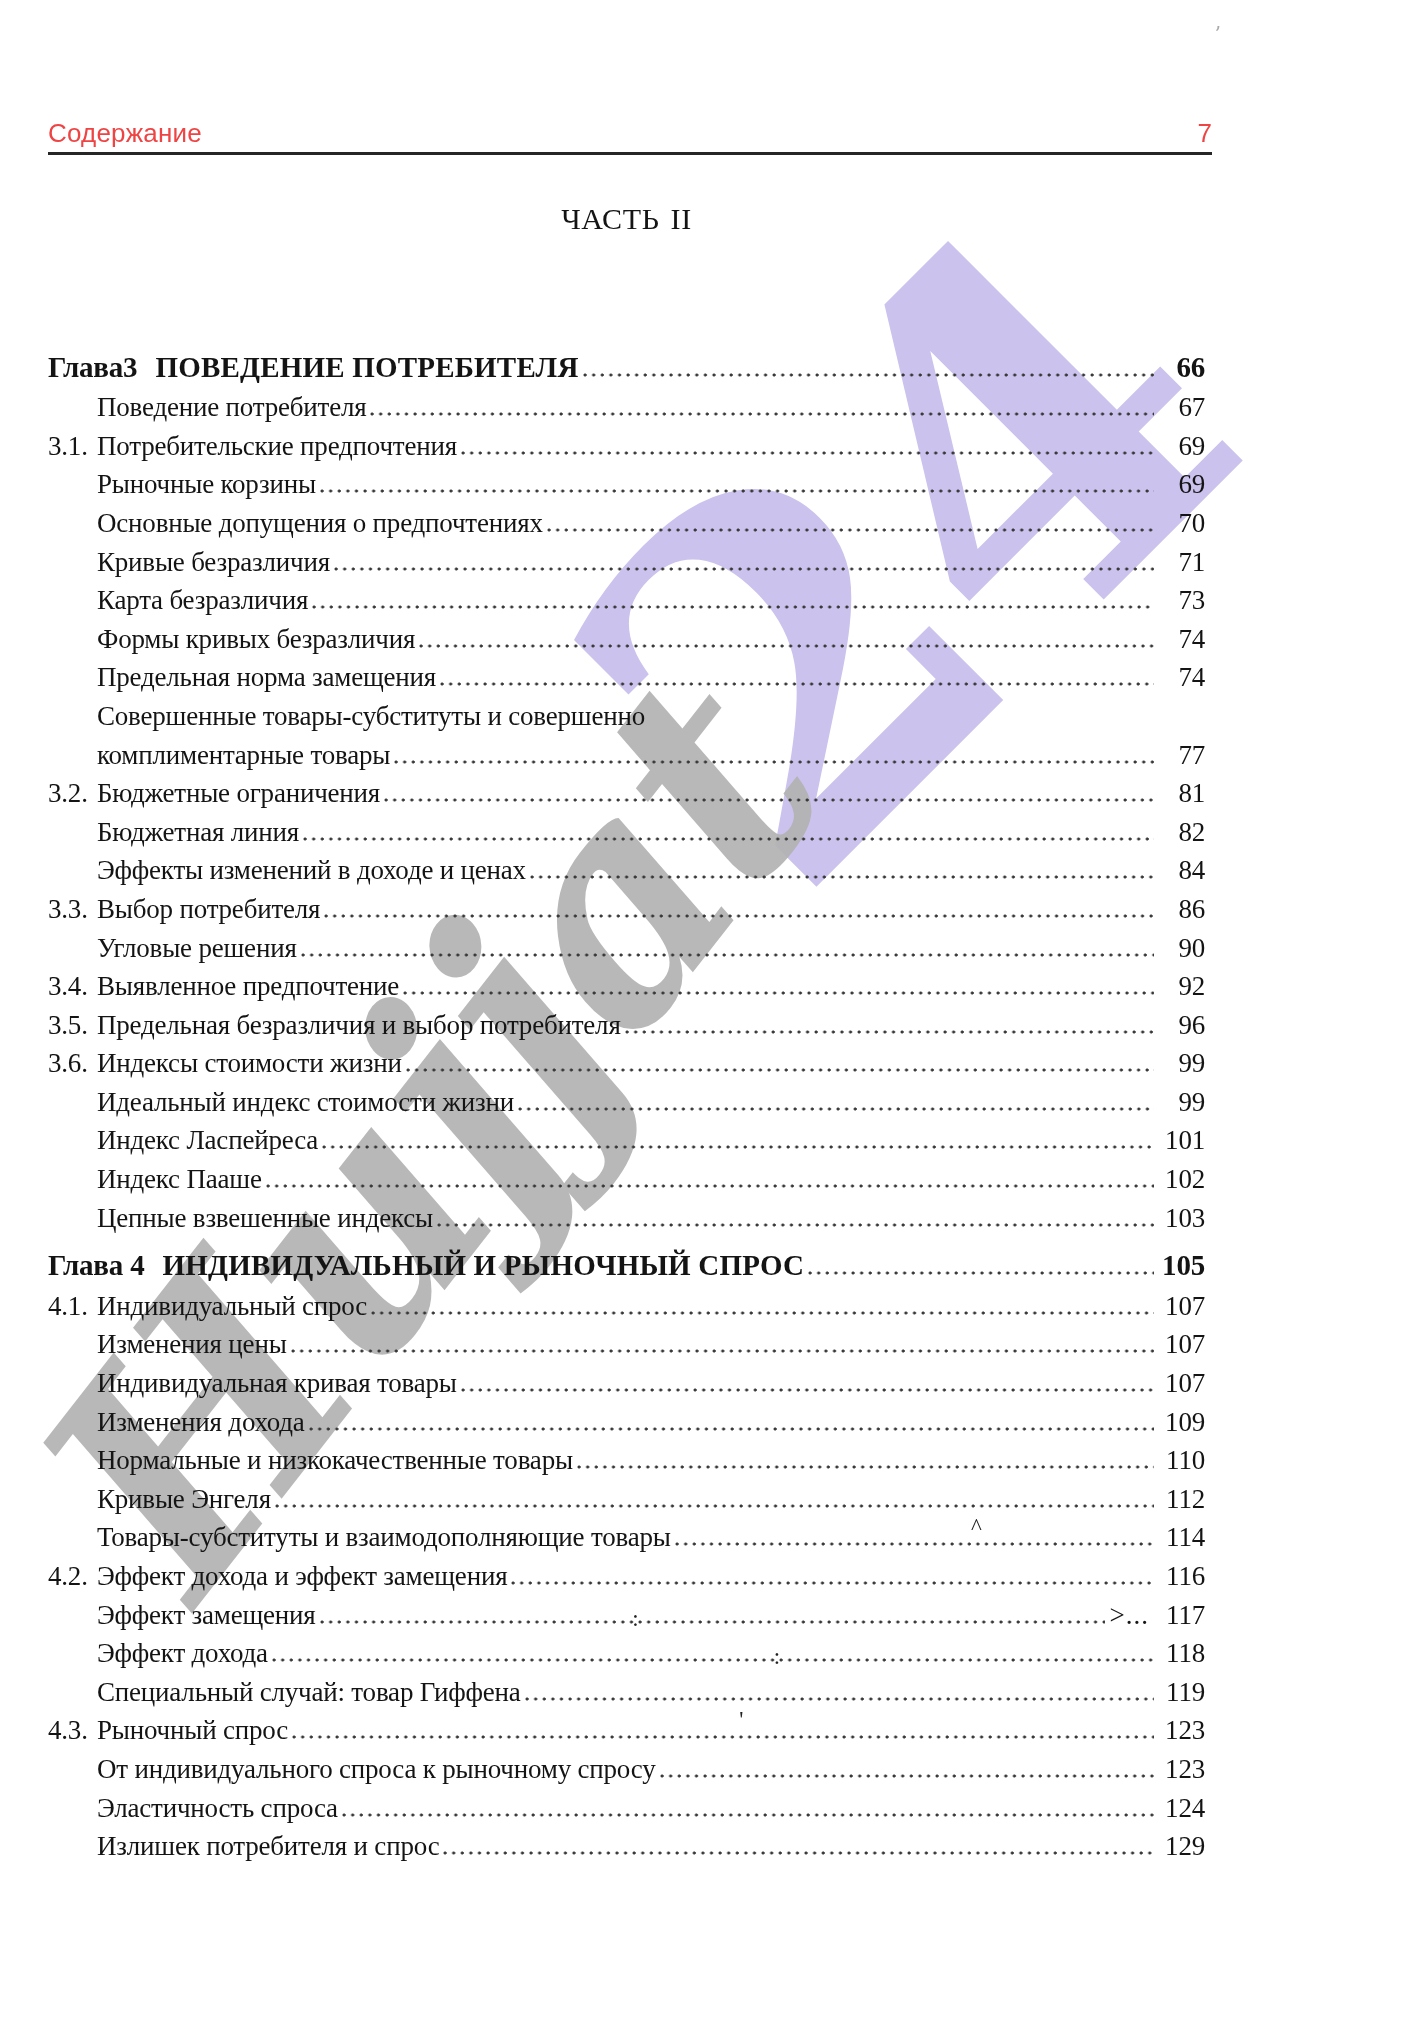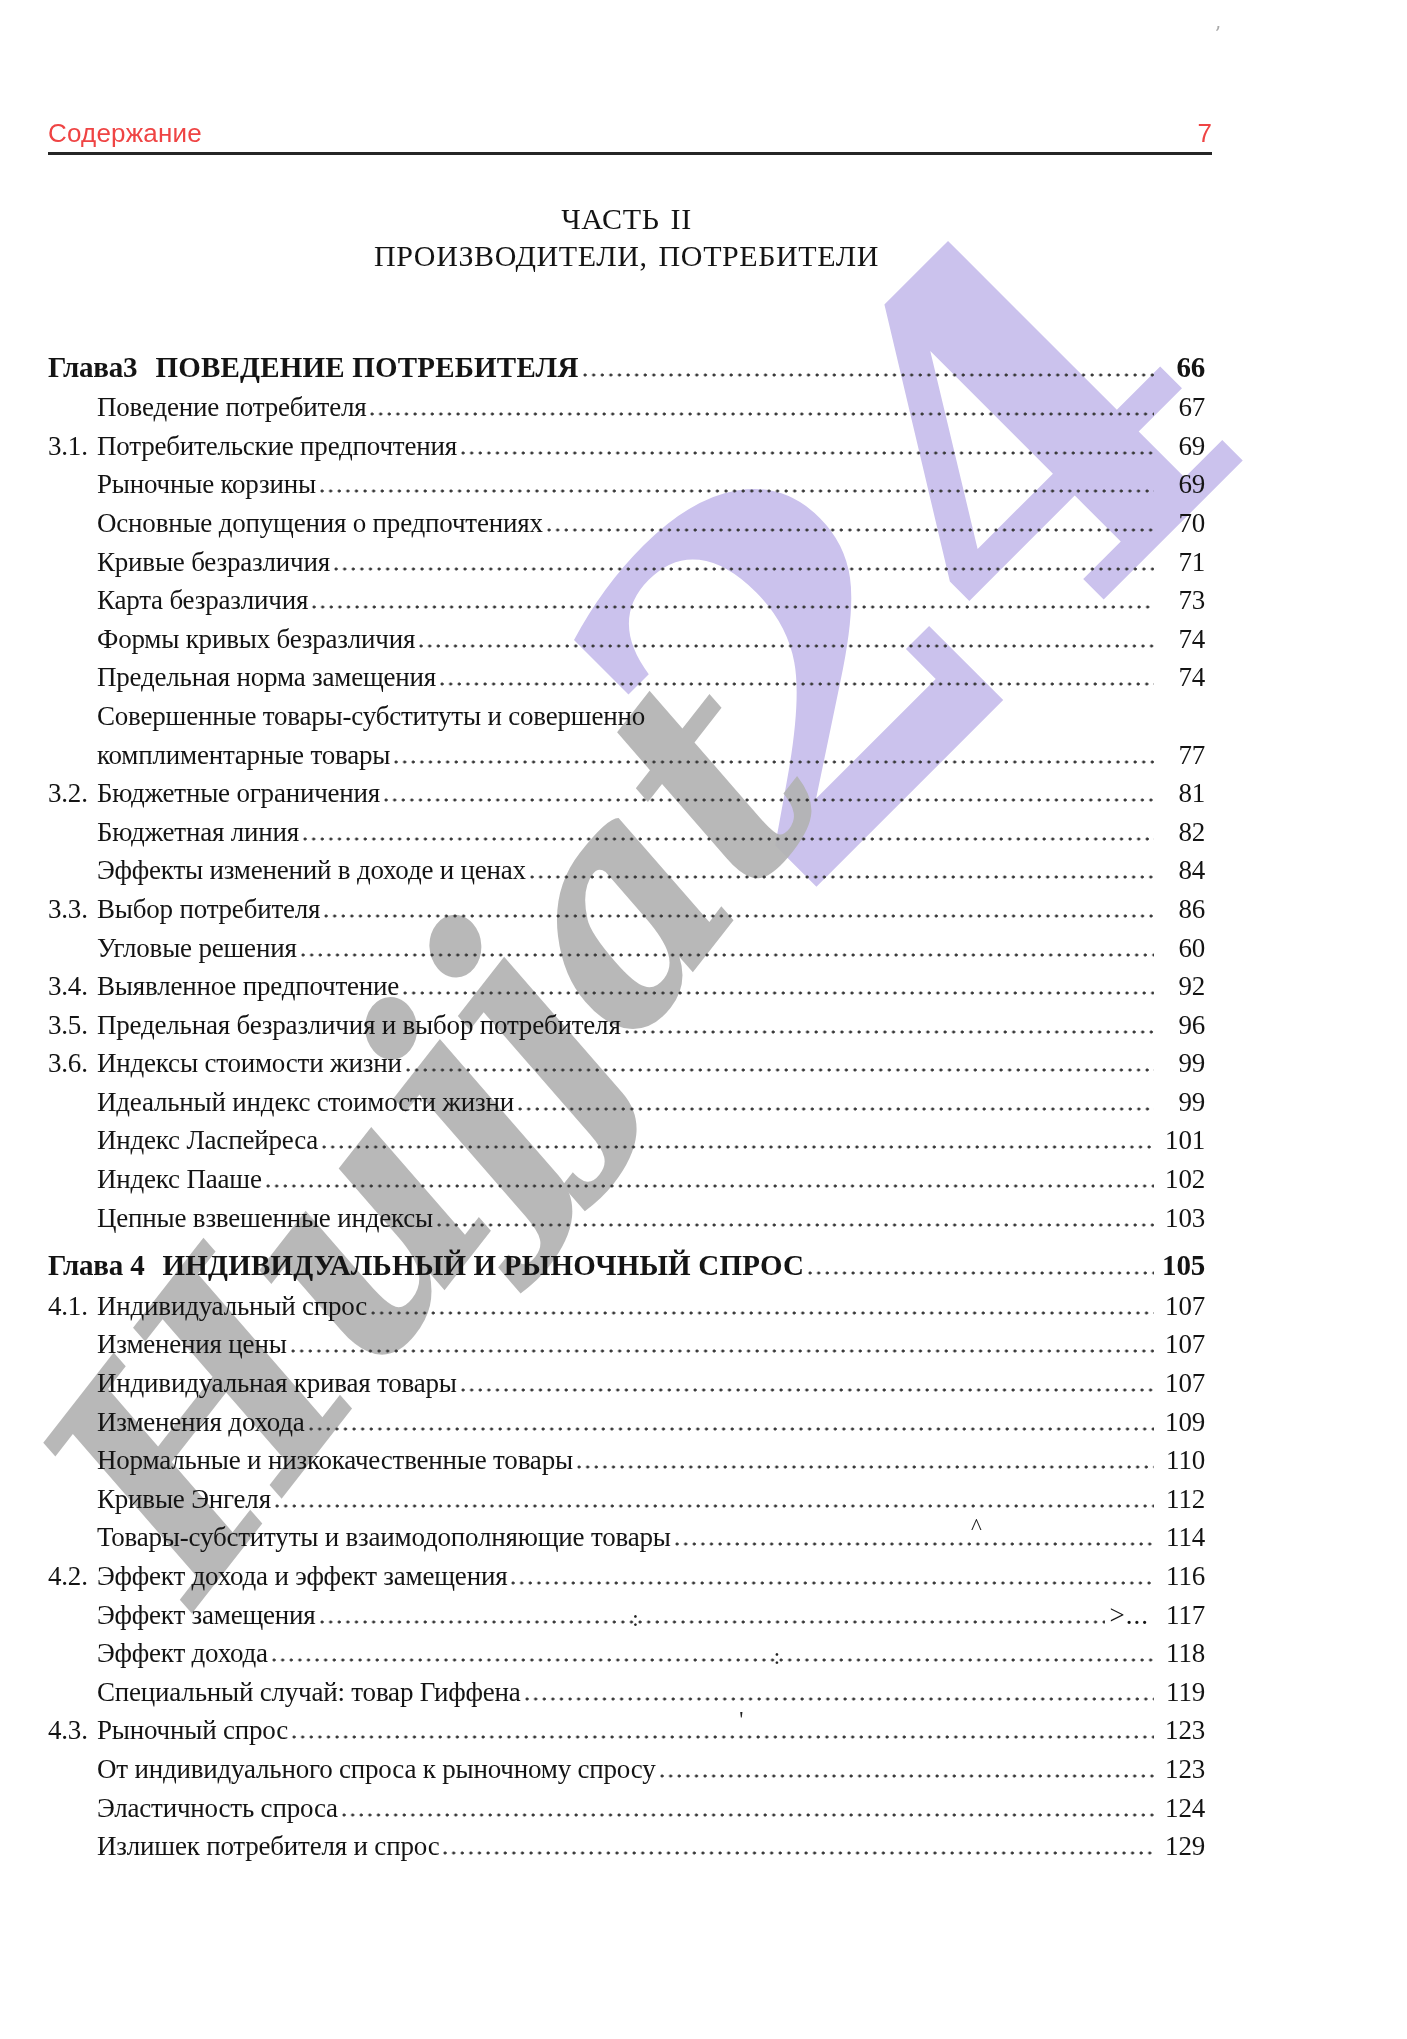--- a/index.html
+++ b/index.html
@@ -83,21 +83,21 @@
 
 <div class="content">
 
   <div class="page-header">
     <span class="hdr-title">Содержание</span>
     <span class="hdr-page">7</span>
   </div>
 
   <div class="part-title">
     <span>ЧАСТЬ II</span><br>
-    <span>ПРОИЗВОДИТЕЛИ, ПОТРЕБИТЕЛИ</span><br>
+    <br>
   </div>
 
   <div class="toc">
       <div class="row chapter">
     <span class="num">Глава3</span>
     <span class="label">ПОВЕДЕНИЕ ПОТРЕБИТЕЛЯ</span>
     <span class="leader"></span>
 
     <span class="page">66</span>
   </div>
@@ -195,21 +195,21 @@
     <span class="label">Выбор потребителя</span>
     <span class="leader"></span>
 
     <span class="page">86</span>
   </div>
       <div class="row sub">
     <span class="num"></span>
     <span class="label">Угловые решения</span>
     <span class="leader"></span>
 
-    <span class="page">60</span>
+    <span class="page">90</span>
   </div>
       <div class="row section">
     <span class="num">3.4.</span>
     <span class="label">Выявленное предпочтение</span>
     <span class="leader"></span>
 
     <span class="page">92</span>
   </div>
       <div class="row section">
     <span class="num">3.5.</span>

